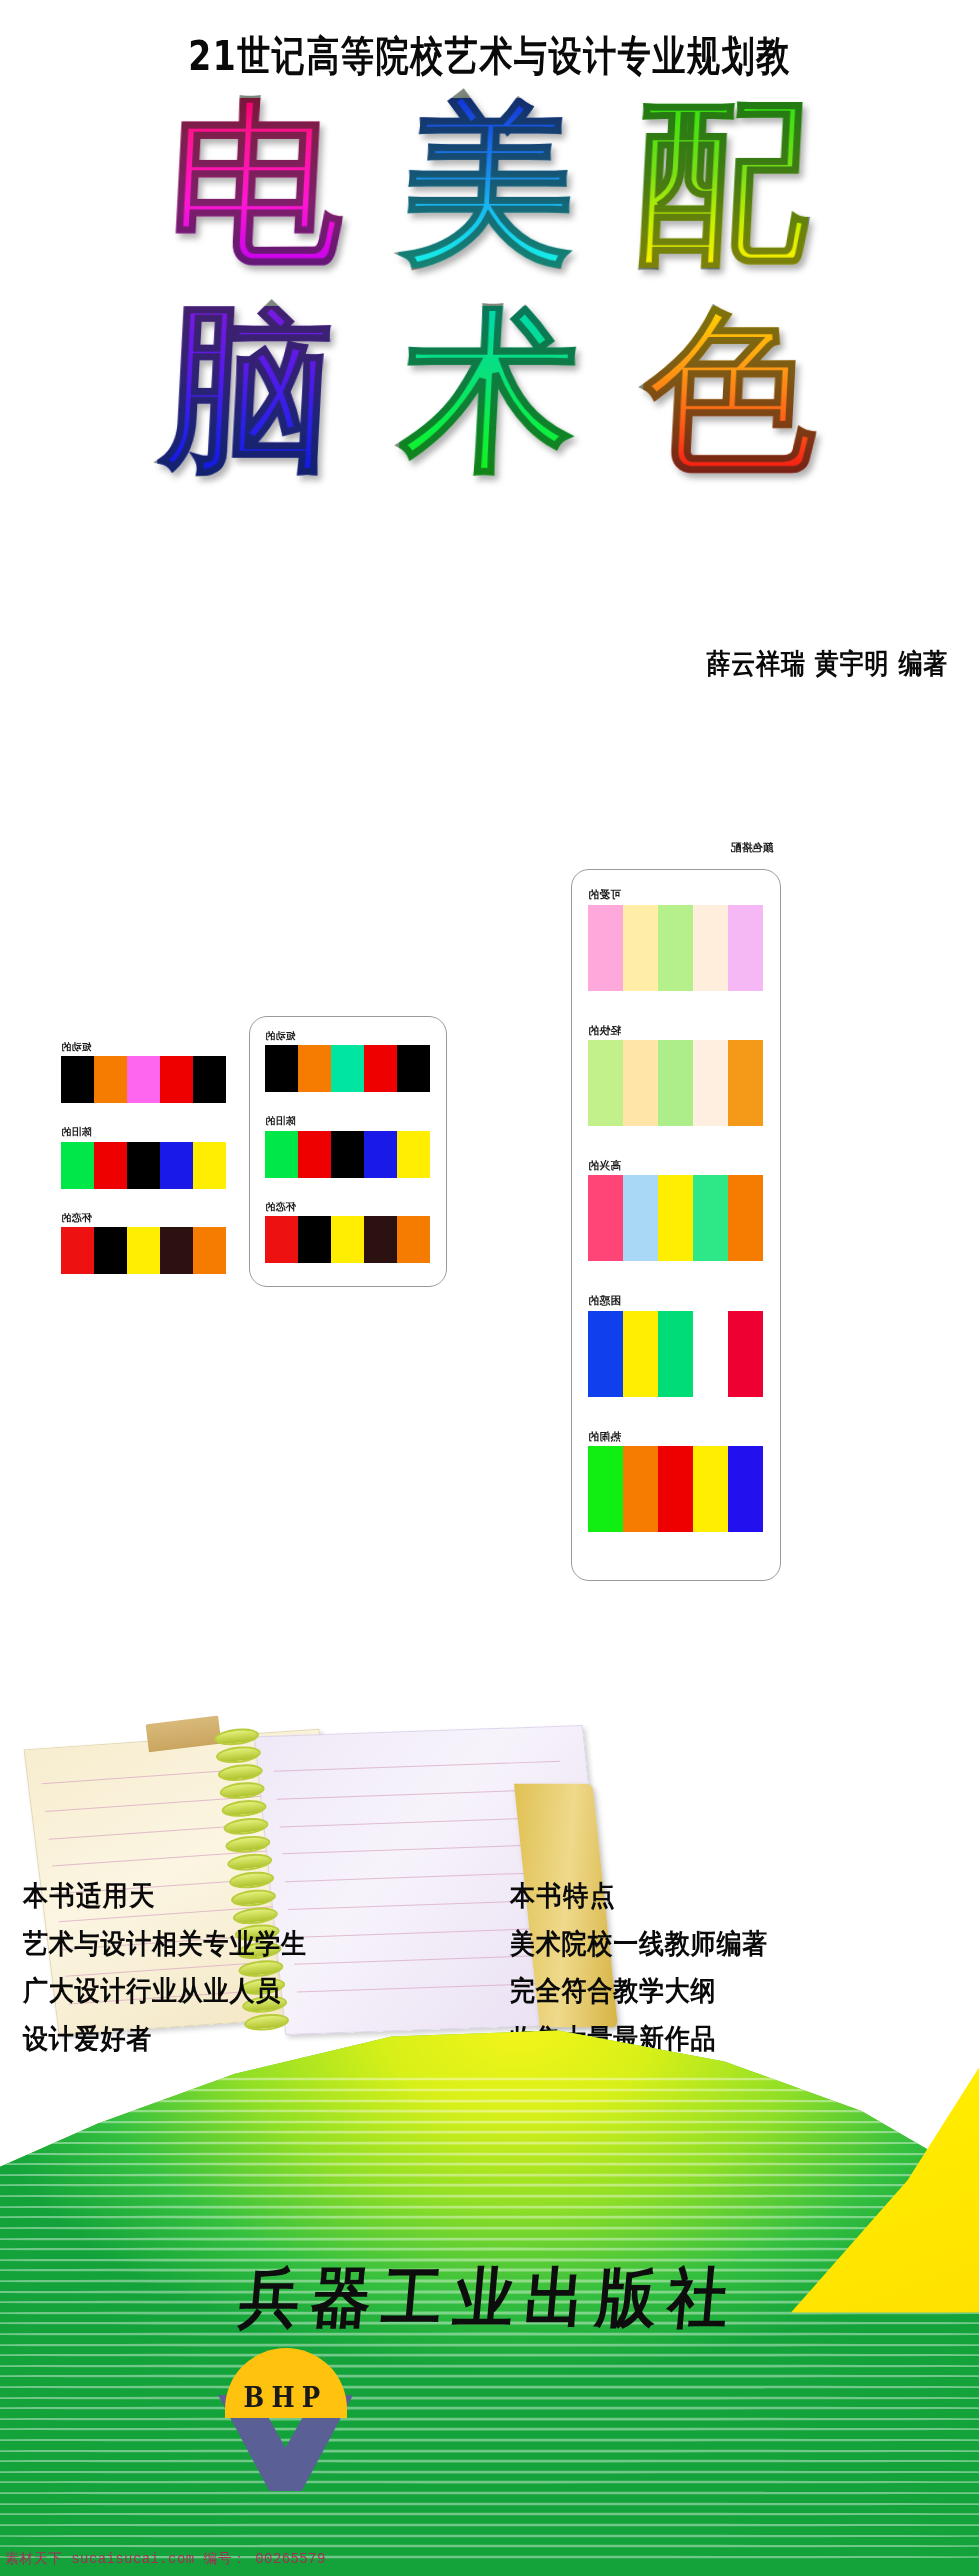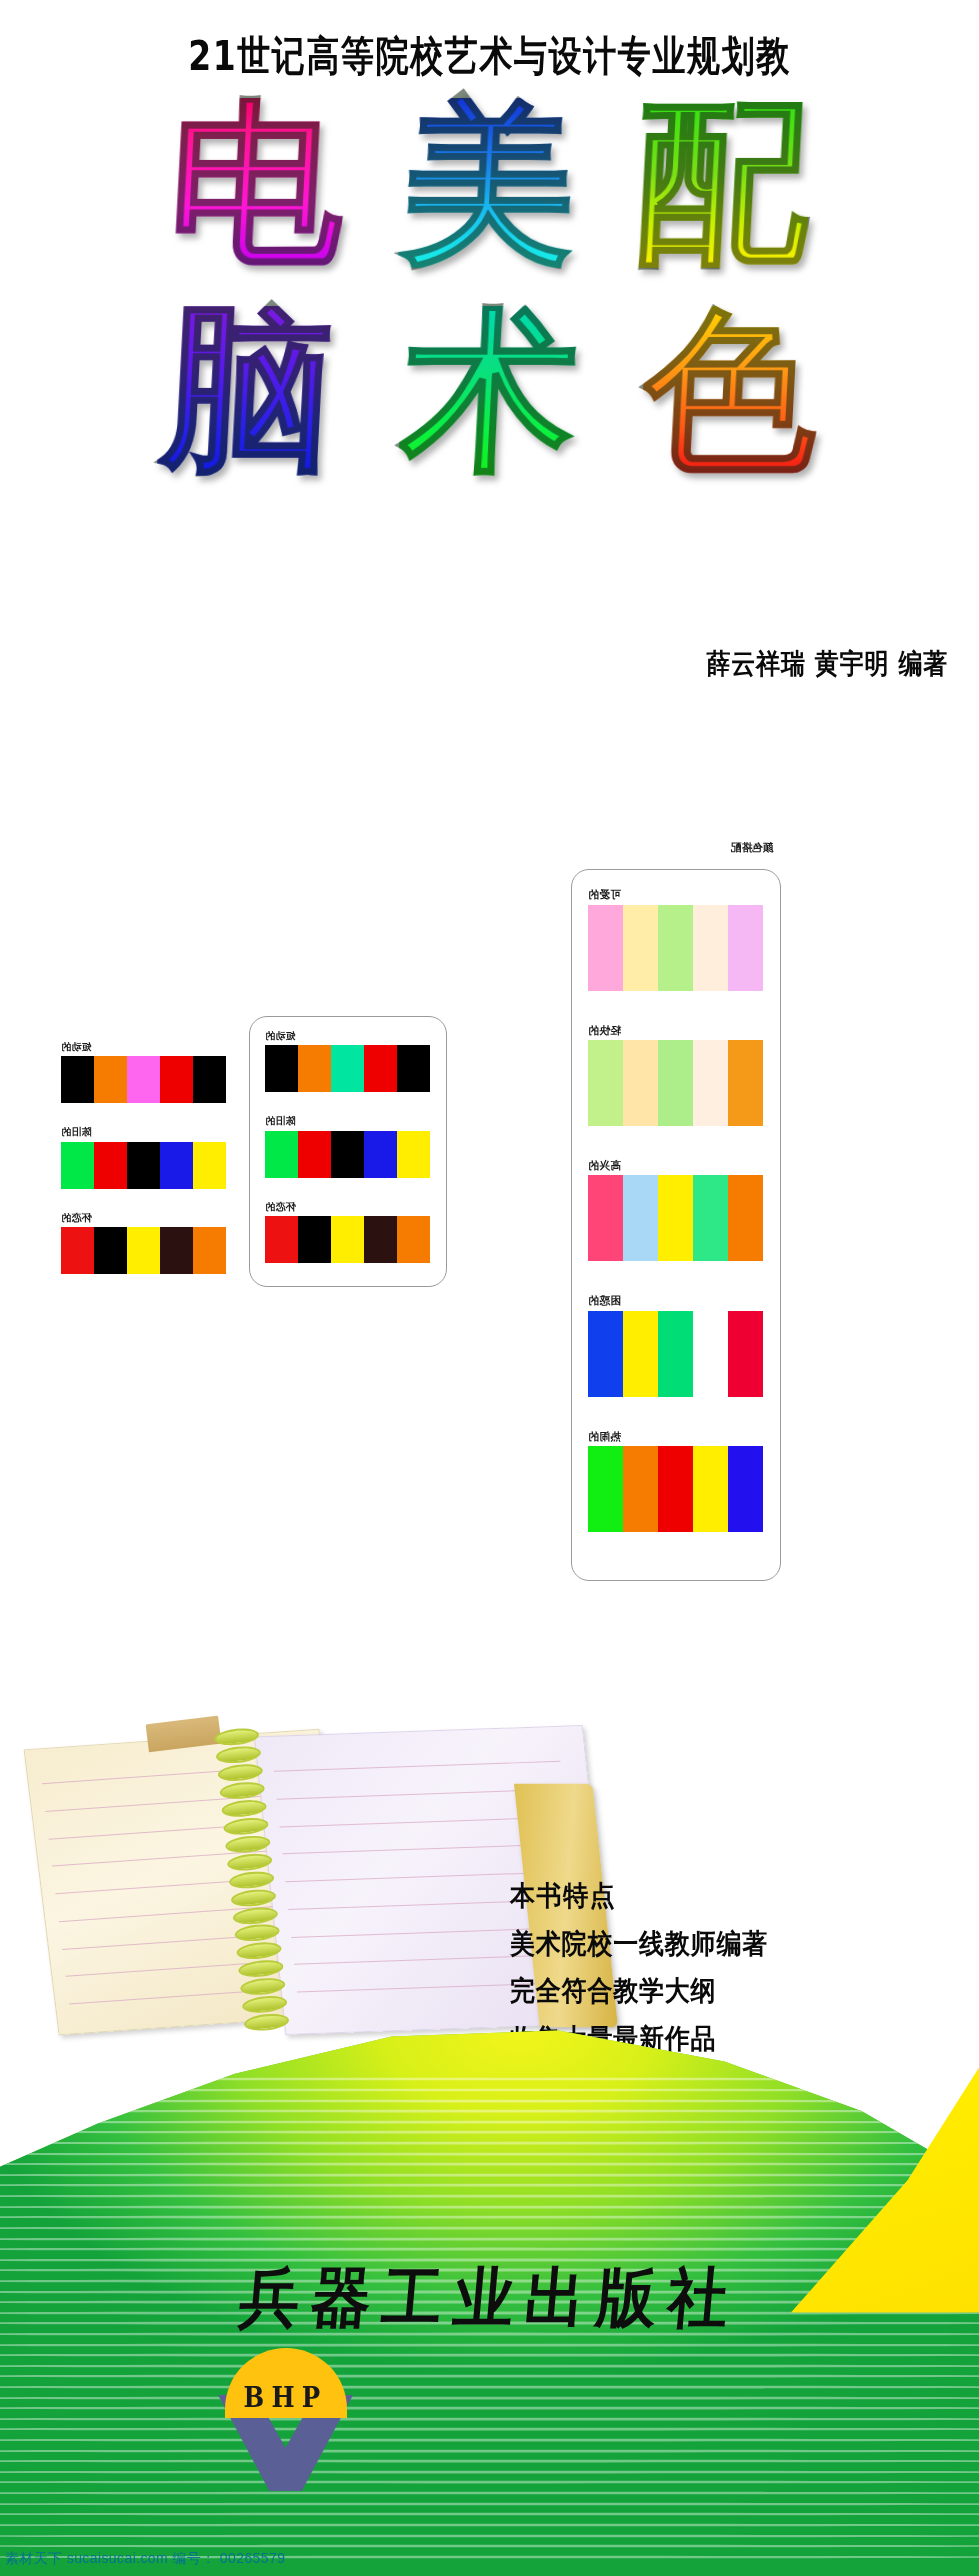--- a/index.html
+++ b/index.html
@@ -135,22 +135,22 @@
     background:#5a5f96;
     clip-path:polygon(0 0,28% 0,50% 55%,72% 0,100% 0,62% 100%,38% 100%);}
   .pub-block{position:absolute;left:392px;top:384px;}
   .pub-cn2{font-size:33px;font-weight:700;color:#0d0d0d;letter-spacing:4.1px;
     font-family:"DejaVu Sans","Liberation Sans",sans-serif;transform:scaleY(1.1);}
   .pub-en{font-size:19px;color:#101010;letter-spacing:2px;margin-top:13px;
     font-family:"DejaVu Serif","Liberation Serif",serif;}
   .pub-url{font-size:20.4px;font-weight:700;color:#101010;letter-spacing:4.1px;
     margin-top:11.4px;font-family:"DejaVu Serif","Liberation Serif",serif;}
   .watermark{position:absolute;left:4.9px;bottom:8.2px;font-size:14px;
-    color:#0369a1;opacity:.85;letter-spacing:0.4px;white-space:nowrap;
-    font-family:Liberation Sans, sans-serif;}
+    color:#be185d;opacity:.85;letter-spacing:0.4px;white-space:nowrap;
+    font-family:Liberation Mono, monospace;}
 </style>
 </head>
 <body>
 
 <div class="series-title">21世记高等院校艺术与设计专业规划教</div>
 
 <div class="hero">
   <div class="hero-row r1">
     <span class="glyph g-dian">电</span>
     <span class="glyph g-mei">美</span>
@@ -336,20 +336,26 @@
       <i style="top: 197px;"></i>
       <i style="top: 215px;"></i>
       <i style="top: 233px;"></i>
       <i style="top: 251px;"></i>
       <i style="top: 269px;"></i>
       <i style="top: 287px;"></i>
     </div>
 </div>
 
 <div class="features">
+  <div class="fcol left">
+    <div class="fhead">本书适用天</div>
+    <div class="fline">艺术与设计相关专业学生</div>
+    <div class="fline">广大设计行业从业人员</div>
+    <div class="fline">设计爱好者</div>
+  </div>
   <div class="fcol right">
     <div class="fhead">本书特点</div>
     <div class="fline">美术院校一线教师编著</div>
     <div class="fline">完全符合教学大纲</div>
     <div class="fline">收集大量最新作品</div>
   </div>
 </div>
 
 <div class="fullcolor">全彩印刷</div>
 

